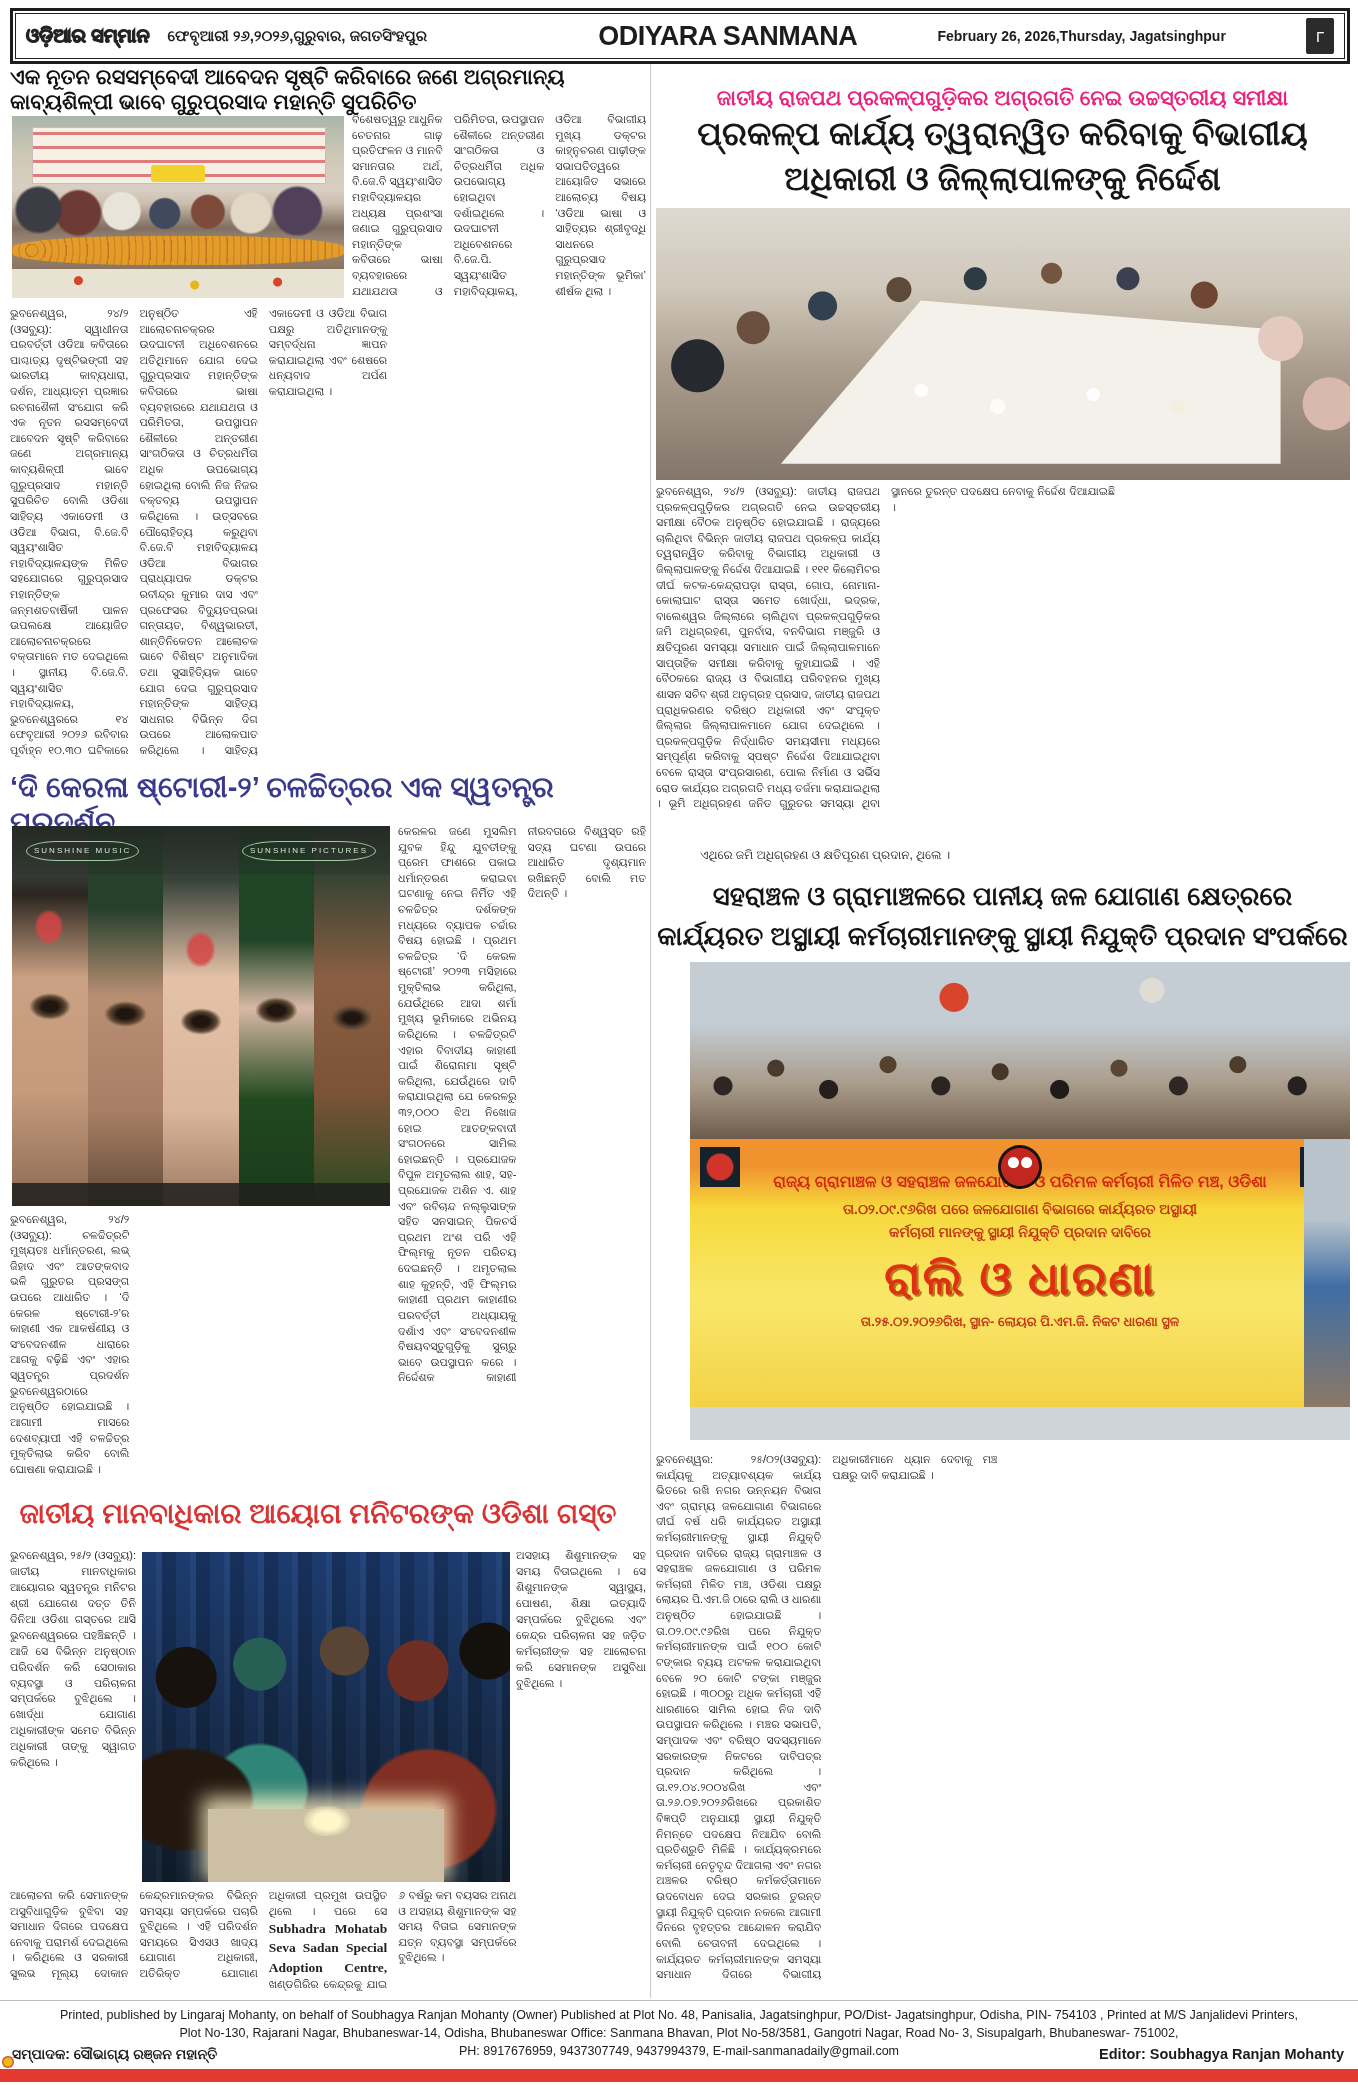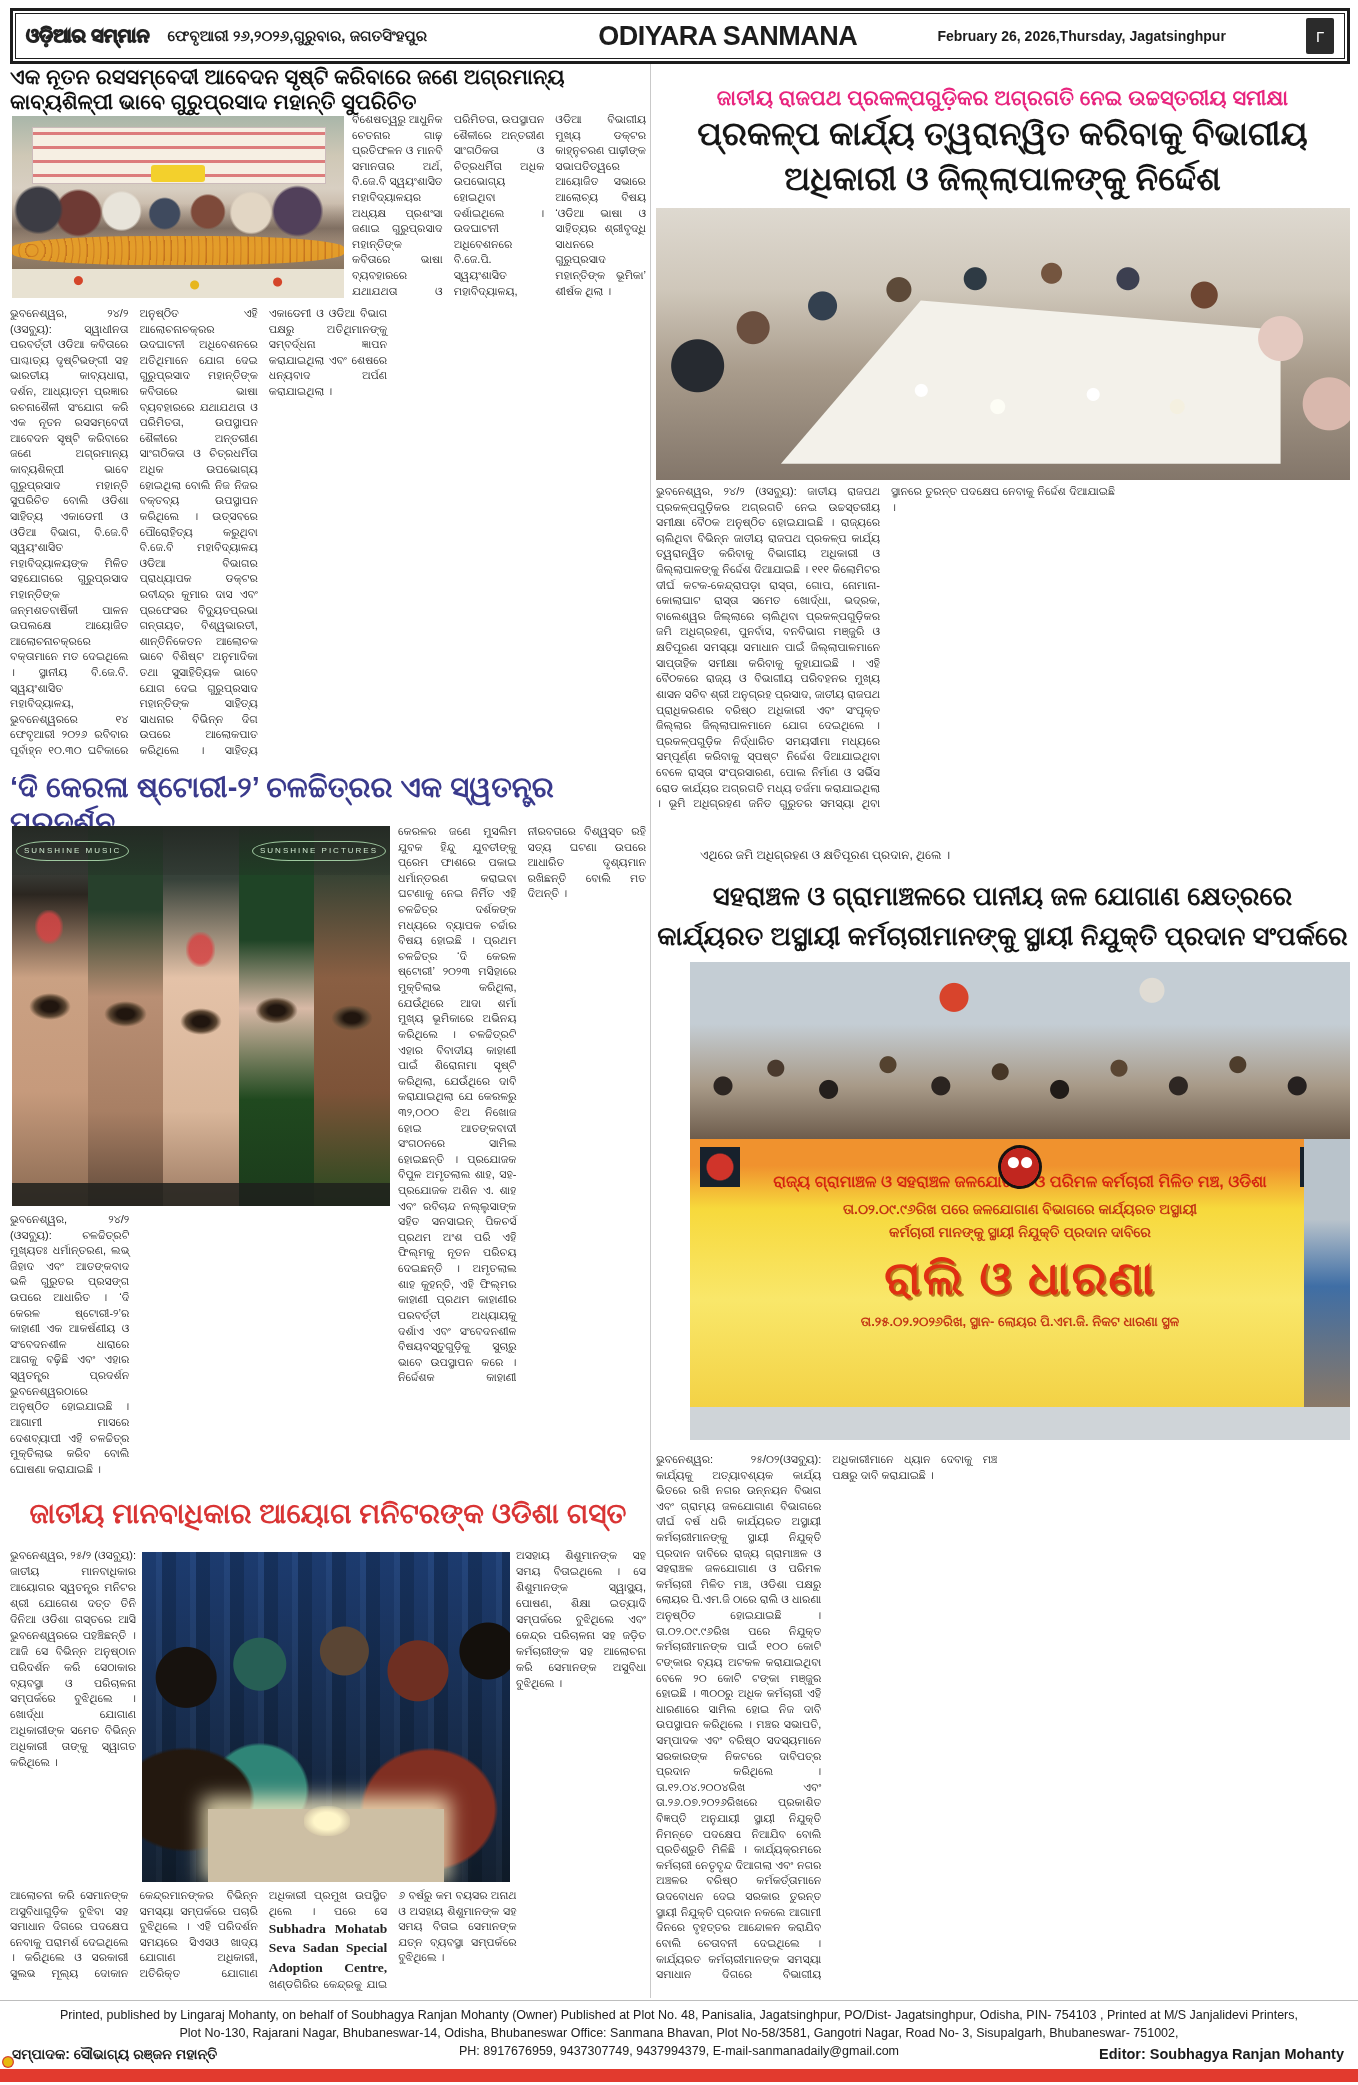--- a/index.html
+++ b/index.html
@@ -20,21 +20,21 @@
   
   .vrule{width:1px;background:#c9c9c9;}
   .hrule{height:1px;background:#bdbdbd;}
   
   .hl{font-weight:700;line-height:1.2;}
   .hl-poet{left:10px;top:64px;width:636px;font-size:21px;color:#111;}
   .kicker{left:655px;top:86px;width:695px;font-size:21px;font-weight:700;color:#e8247e;text-align:center;}
   .hl-highway{left:655px;top:112px;width:695px;font-size:33px;color:#161616;text-align:center;line-height:1.35;}
   .hl-kerala{left:10px;top:770px;width:636px;font-size:29px;color:#3a3a8c;}
   .hl-water{left:655px;top:876px;width:695px;font-size:26px;color:#141414;text-align:center;line-height:1.55;}
-  .hl-rights{left:10px;top:1497px;width:636px;font-size:28px;color:#d93434;text-align:center;}
+  .hl-rights{left:0;top:1497px;width:636px;font-size:28px;color:#d93434;text-align:center;}
   .stub-line{left:700px;top:848px;width:650px;font-size:12px;color:#222;}
   
   .cols{font-size:11px;line-height:1.42;text-align:justify;column-gap:11px;column-fill:auto;
         overflow:hidden;color:#232323;}
   .c2{column-count:2;} .c3{column-count:3;} .c4{column-count:4;} .c5{column-count:5;}
   .poet-side{left:352px;top:112px;width:294px;height:188px;}
   .poet-below{left:10px;top:306px;width:636px;height:456px;}
   .kerala-side{left:398px;top:824px;width:248px;height:566px;}
   .kerala-below{left:10px;top:1212px;width:380px;height:278px;}
   .highway-cols{left:656px;top:484px;width:694px;height:358px;}
@@ -94,21 +94,21 @@
   .poster{left:12px;top:826px;width:378px;height:380px;overflow:hidden;background:#3f4340;display:flex;}
   .strip{flex:1;position:relative;}
   .strip1{background:linear-gradient(180deg,#3a3d38 0 12%,#2b2620 18%,#caa183 40%,#c69a7c 70%,#8a6a52 100%);}
   .strip2{background:linear-gradient(180deg,#27402c 0 22%,#b98f74 45%,#a87f64 75%,#614a3a 100%);}
   .strip3{background:linear-gradient(180deg,#37423a 0 14%,#e4c2a8 40%,#d9b69a 75%,#9c7a62 100%);}
   .strip4{background:linear-gradient(180deg,#1f4426 0 30%,#d8b9a6 48%,#20491f 72%,#1b3a1b 100%);}
   .strip5{background:linear-gradient(180deg,#354233 0 12%,#8a5f43 40%,#7d5338 70%,#27491f 100%);}
   .smudge{position:absolute;left:30%;width:38%;height:9%;background:radial-gradient(ellipse,#d64545 0 55%,transparent 75%);opacity:.85;}
   .eye{position:absolute;width:56%;height:7%;left:22%;background:radial-gradient(ellipse at 50% 50%,#21160f 0 28%,#5b4632 52%,transparent 70%);}
   .poster-top{position:absolute;left:0;top:0;width:100%;height:13%;background:linear-gradient(180deg,rgba(35,40,35,.92),rgba(35,40,35,.25));
-    display:flex;justify-content:space-between;align-items:center;padding:0 4px;box-sizing:border-box;}
+    display:flex;justify-content:space-between;align-items:center;padding:0 14px;box-sizing:border-box;}
   .sun-logo{color:#cfe8cf;font-size:8px;letter-spacing:2px;border:1px solid #9fc9a0;border-radius:50%/90%;
     padding:4px 7px;text-align:center;line-height:1.3;white-space:nowrap;}
   .poster-bottom{position:absolute;left:0;bottom:0;width:100%;height:6%;background:rgba(30,32,28,.85);}
   
   .photo4{left:690px;top:962px;width:660px;height:478px;overflow:hidden;background:#cfd4d8;}
   .ph4-crowd{position:absolute;left:0;top:0;width:100%;height:37%;
     background:
       radial-gradient(circle at 5% 70%, #2d2622 0 9px, transparent 10px),
       radial-gradient(circle at 13% 60%, #4a3a2e 0 8px, transparent 9px),
       radial-gradient(circle at 21% 72%, #241f1c 0 9px, transparent 10px),

